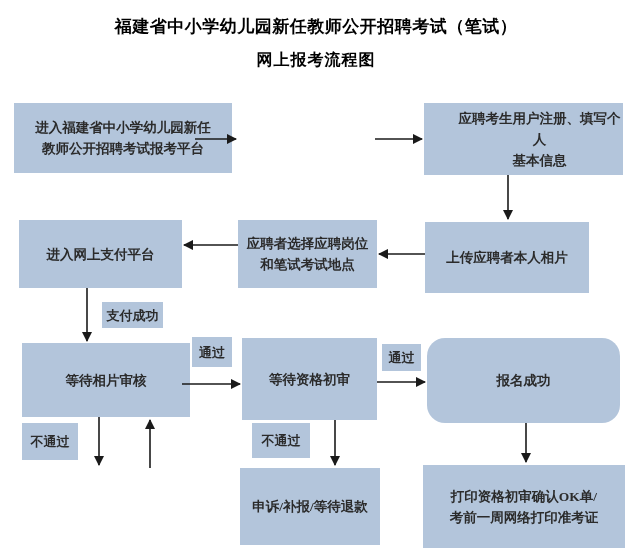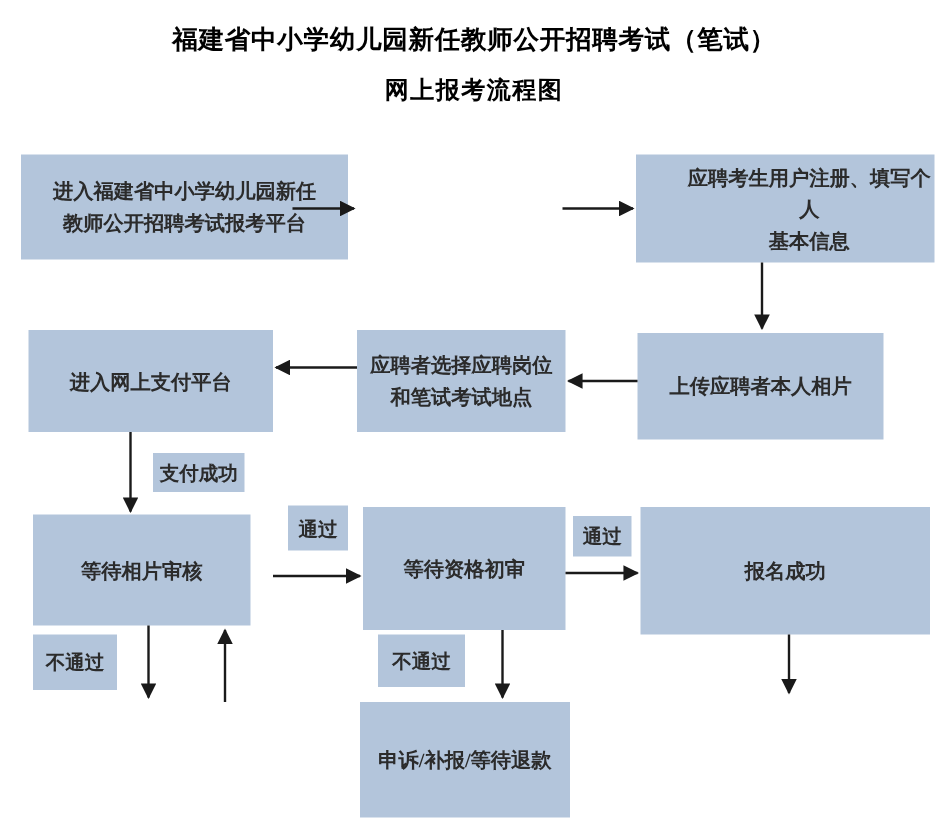--- a/index.html
+++ b/index.html
@@ -68,24 +68,26 @@
   <div class="title title-2">网上报考流程图</div>
 
   <div class="node" style="left:14px;  top:103px; width:218px; height:70px;">进入福建省中小学幼儿园新任
 教师公开招聘考试报考平台</div>
   <div class="node" style="left:424px; top:103px; width:199px; height:72px;padding-left:32px;">应聘考生用户注册、填写个人
 基本信息</div>
   <div class="node" style="left:19px;  top:220px; width:163px; height:68px;">进入网上支付平台</div>
   <div class="node" style="left:238px; top:220px; width:139px; height:68px;">应聘者选择应聘岗位
 和笔试考试地点</div>
   <div class="node" style="left:425px; top:222px; width:164px; height:71px;">上传应聘者本人相片</div>
-  <div class="node" style="left:22px;  top:343px; width:145px; height:74px;">等待相片审核</div>
+  <div class="node" style="left:22px;  top:343px; width:168px; height:74px;">等待相片审核</div>
   <div class="node" style="left:242px; top:338px; width:135px; height:82px;text-align:right;">等待资格初审</div>
-  <div class="node" style="left:427px; top:338px; width:193px; height:85px;">报名成功</div>
+  <div class="node" style="left:427px; top:338px; width:193px; height:85px;border-radius:18px;">报名成功</div>
   <div class="node" style="left:240px; top:468px; width:140px; height:77px;">申诉/补报/等待退款</div>
+  <div class="node" style="left:423px; top:465px; width:202px; height:83px;">打印资格初审确认OK单/
+考前一周网络打印准考证</div>
 
   <div class="lbl" style="left:102px; top:302px; width:61px; height:26px;">支付成功</div>
   <div class="lbl" style="left:192px; top:337px; width:40px; height:30px;">通过</div>
   <div class="lbl" style="left:382px; top:344px; width:39px; height:27px;">通过</div>
   <div class="lbl" style="left:22px;  top:423px; width:56px; height:37px;">不通过</div>
   <div class="lbl" style="left:252px; top:423px; width:58px; height:35px;">不通过</div>
 
   <svg class="arrows" width="632" height="556" viewBox="0 0 632 556">
     <defs>
       <marker id="ah" viewBox="0 0 10 10" refX="9" refY="5" markerWidth="6.5" markerHeight="6.5" orient="auto-start-reverse">

